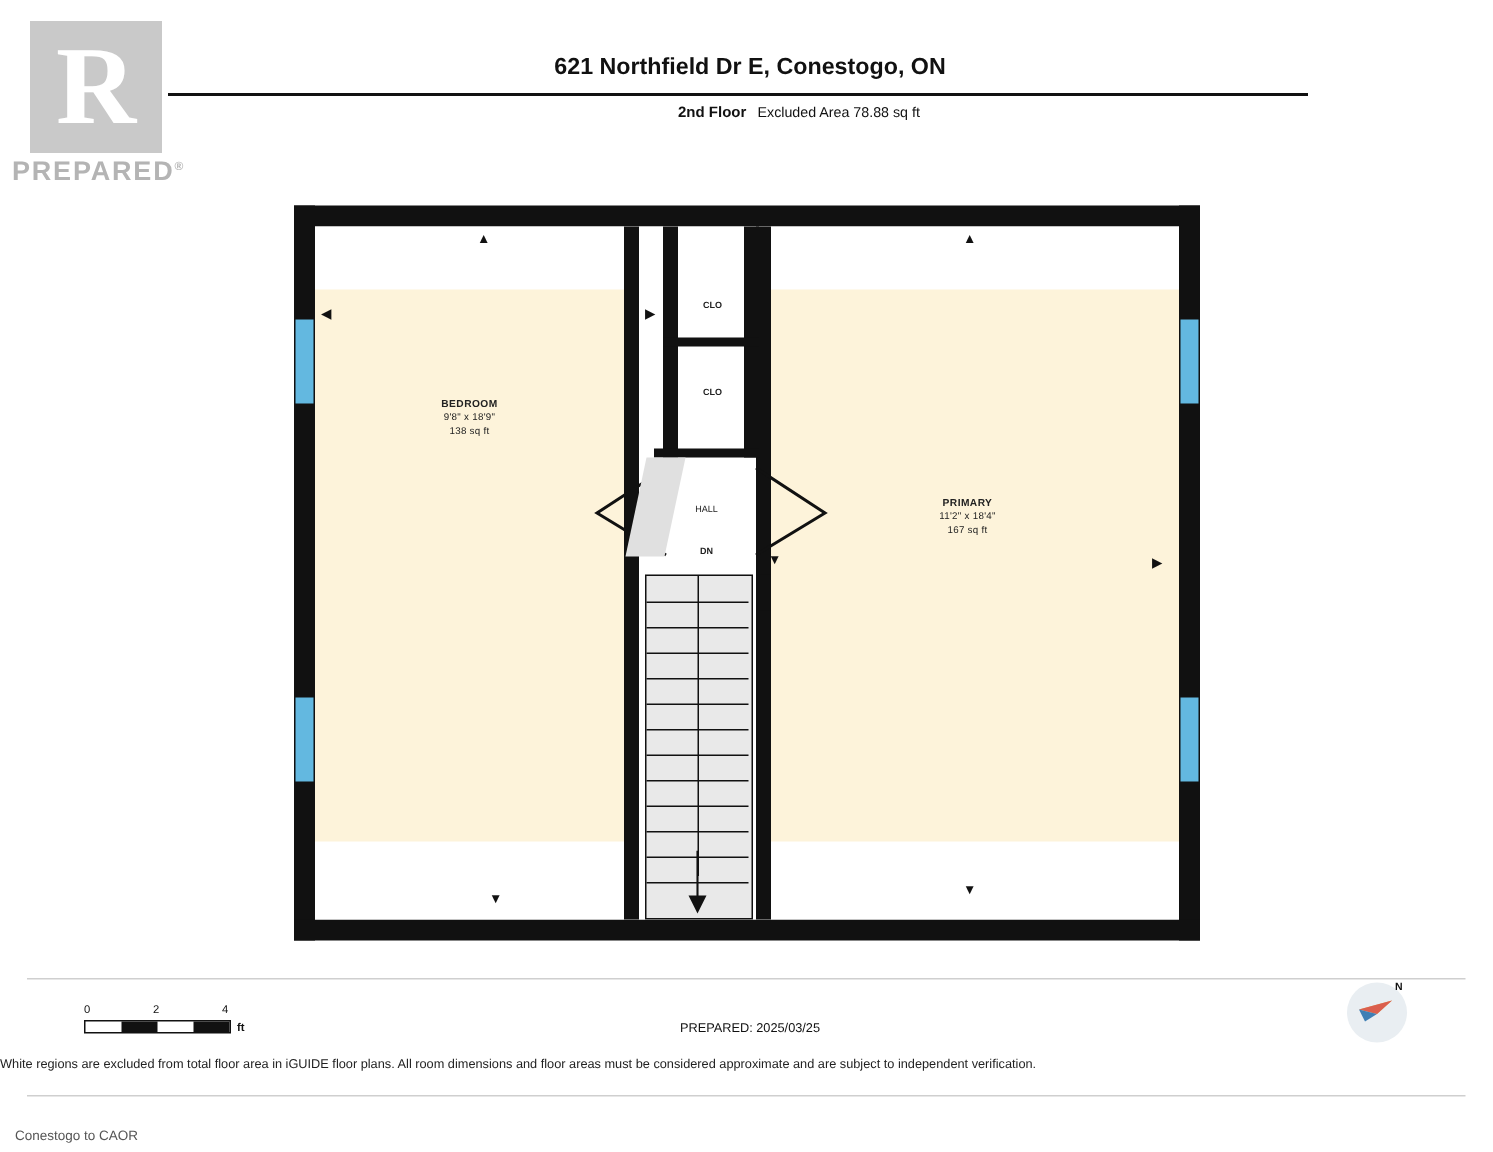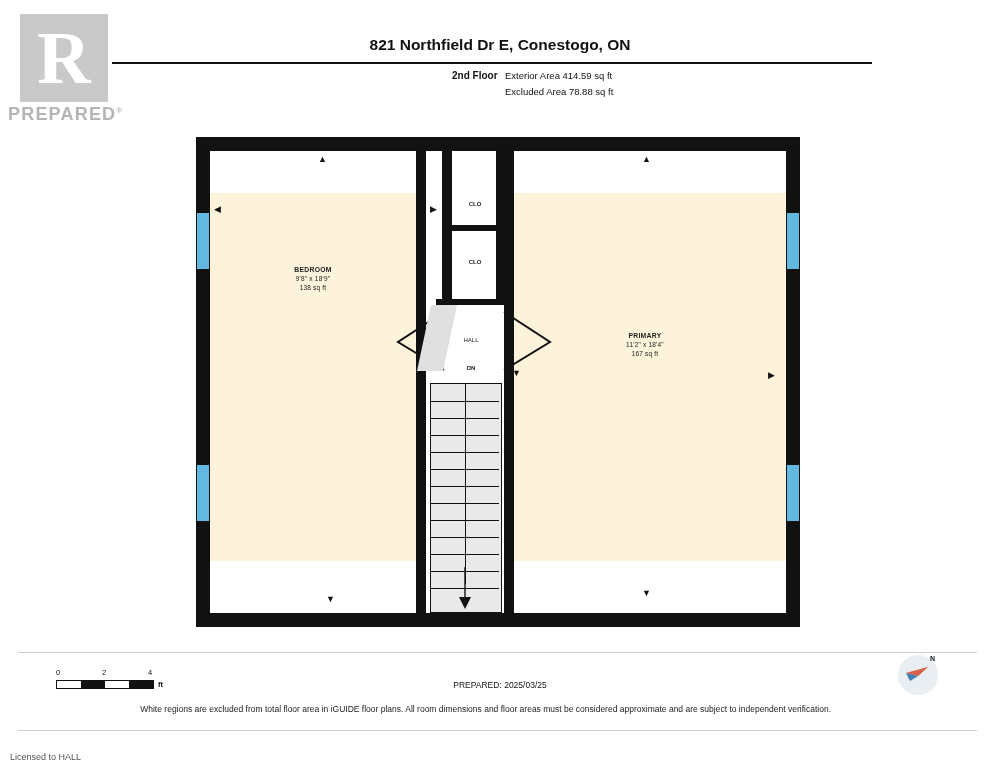--- a/index.html
+++ b/index.html
@@ -82,45 +82,44 @@
     position:absolute;left:330px;top:680px;width:340px;text-align:center;
     font-size:8.5px;color:#111;
   }
   #compass{position:absolute;left:898px;top:655px;width:44px;height:44px;}
   #compass .circ{
     position:absolute;left:0;top:0;width:40px;height:40px;border-radius:50%;
     background:#e9eef2;
   }
   #compass .nlabel{position:absolute;left:32px;top:0px;font-size:7px;font-weight:bold;}
   #disclaimer{
-    position:absolute;left:0;top:704px;width:831px;text-align:right;
+    position:absolute;left:0;top:704px;width:831px;text-align:left;
     font-size:8.5px;color:#222;
   }
   #hr-top{position:absolute;left:18px;top:652px;width:959px;height:1px;background:#cfcfcf;}
   #hr-bottom{position:absolute;left:18px;top:730px;width:959px;height:1px;background:#cfcfcf;}
   #license{
     position:absolute;left:10px;top:752px;font-size:9px;color:#555;
   }
 </style>
 </head>
 <body>
 
 <div id="realtor-logo">
   <div class="block"></div>
   <div class="rglyph">R</div>
   <div class="rtext"><span>PREPARED</span><sup>®</sup></div>
 </div>
 
 <div id="title-rule"></div>
-<div id="page-title">821 Northfield Dr E, Conestogo, ON</div>
+<div id="page-title">621 Northfield Dr E, Conestogo, ON</div>
 
 <div id="floor-info">
   <div class="floor-label">2nd Floor</div>
   <div class="lines">
-    <div>Exterior Area 414.59 sq ft</div>
     <div>Excluded Area 78.88 sq ft</div>
   </div>
 </div>
 
 <div id="floorplan">
 
   <div class="wall" style="left:0;top:0;width:604px;height:14px;"></div>
   <div class="wall" style="left:0;top:0;width:14px;height:490px;"></div>
   <div class="wall" style="left:590px;top:0;width:14px;height:490px;"></div>
   <div class="wall" style="left:0;top:476px;width:604px;height:14px;"></div>
@@ -230,13 +229,13 @@
   <svg style="position:absolute;left:6px;top:8px;width:28px;height:24px;" viewBox="0 0 28 24">
     <path d="M2 10 L24 4 L14 13 Z" fill="#e0a24a"></path>
     <path d="M2 10 L24 4 L14 13 Z" fill="#d9534f" opacity="0.85"></path>
     <path d="M2 10 L14 13 L6 18 Z" fill="#3f7fb5"></path>
   </svg>
   <div class="nlabel">N</div>
 </div>
 
 <div id="disclaimer">White regions are excluded from total floor area in iGUIDE floor plans. All room dimensions and floor areas must be considered approximate and are subject to independent verification.</div>
 <div id="hr-bottom"></div>
-<div id="license">Licensed to HALL</div>
+<div id="license">Conestogo to CAOR</div>
 
 </body></html>

